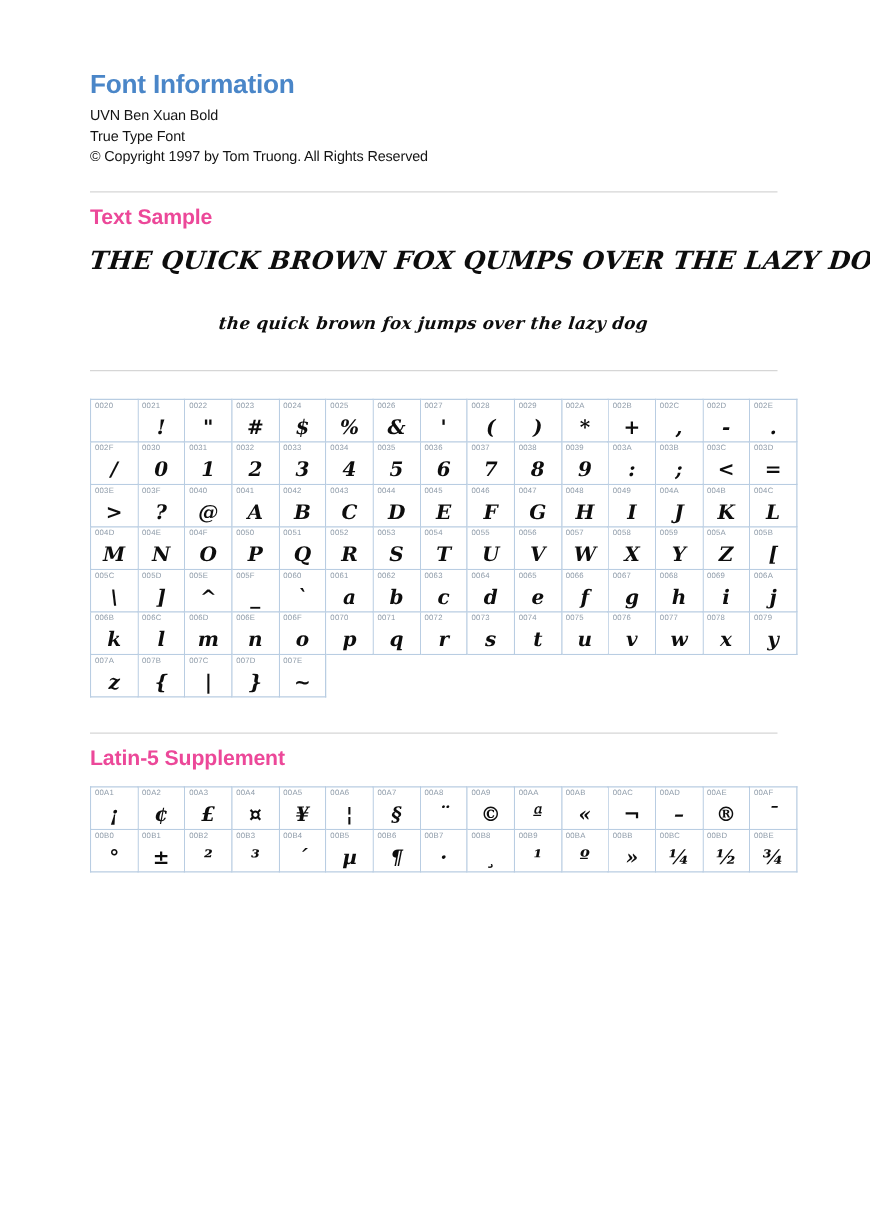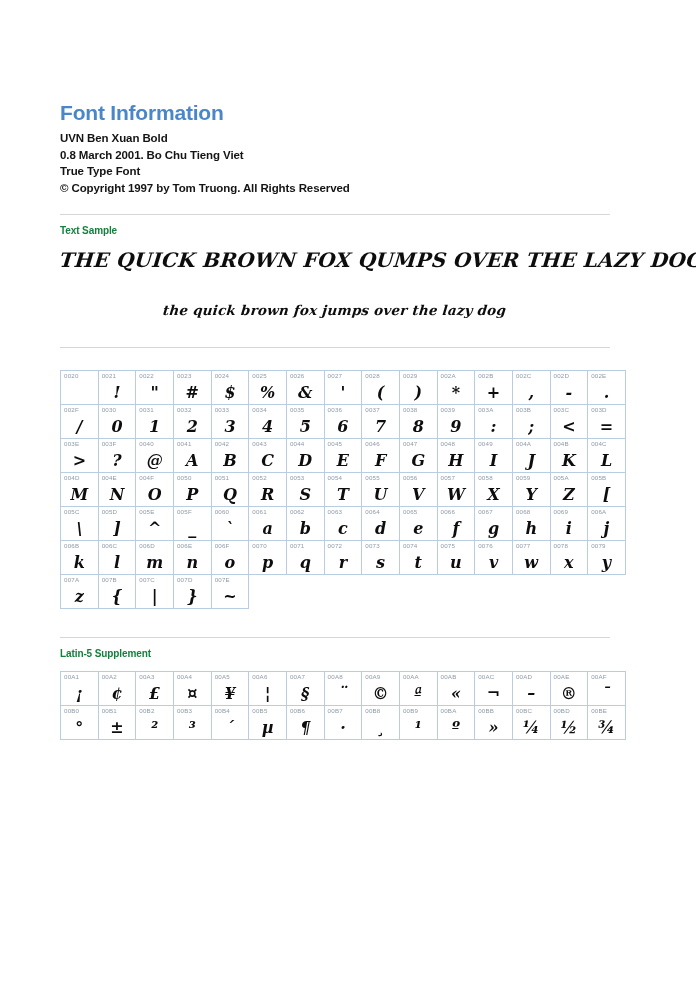--- a/index.html
+++ b/index.html
@@ -17,55 +17,54 @@
   }
   .page {
     position: absolute;
     left: 0; top: 0;
     width: 696px;
     height: 985px;
     background: #ffffff;
   }
   .content {
     position: absolute;
-    left: 60px;
+    left: 72px;
     top: 56px;
     width: 550px;
-    margin-top: 45px;
   }
 
   
   .doc-title {
     font-size: 21px;
     font-weight: bold;
     color: #4a86c8;
     letter-spacing: -0.2px;
     line-height: 1.15;
     margin: 0 0 5px 0;
   }
   .meta-line {
     font-size: 11.5px;
-    font-weight: bold;
+    font-weight: normal;
     color: #141414;
     line-height: 16.5px;
     letter-spacing: -0.1px;
     white-space: nowrap;
   }
 
   
   .rule {
     height: 1px;
     background: #d6d6d6;
     width: 550px;
     margin: 0;
   }
   .section-heading {
-    font-size: 10px;
+    font-size: 17px;
     font-weight: bold;
-    color: #15803d;
+    color: #ec4899;
     letter-spacing: -0.1px;
     margin: 0;
   }
 
   
   .sample-block {
     width: 550px;
     text-align: center;
   }
   .script {
@@ -134,21 +133,20 @@
 </style>
 </head>
 <body>
 
 <div class="page">
   <div class="content">
 
     <div>
       <h1 class="doc-title">Font Information</h1>
       <div class="meta-line">UVN Ben Xuan Bold</div>
-      <div class="meta-line">0.8 March 2001. Bo Chu Tieng Viet</div>
       <div class="meta-line">True Type Font</div>
       <div class="meta-line">© Copyright 1997 by Tom Truong. All Rights Reserved</div>
     </div>
 
     <div style="height:18px"></div>
     <div class="rule"></div>
     <div style="height:10px"></div>
     <div class="section-heading">Text Sample</div>
 
     <div style="height:14px"></div>

